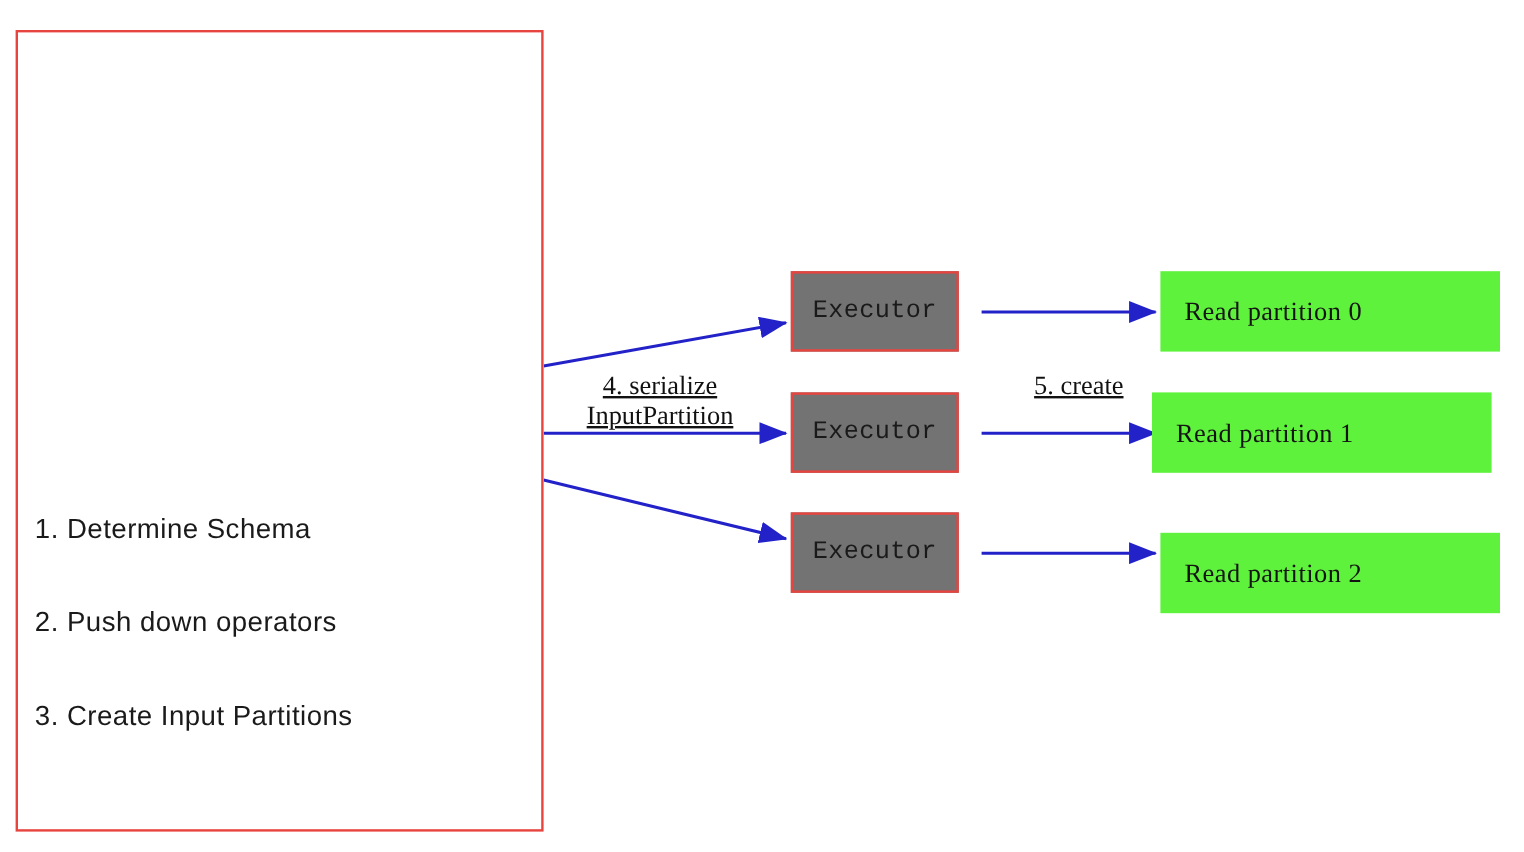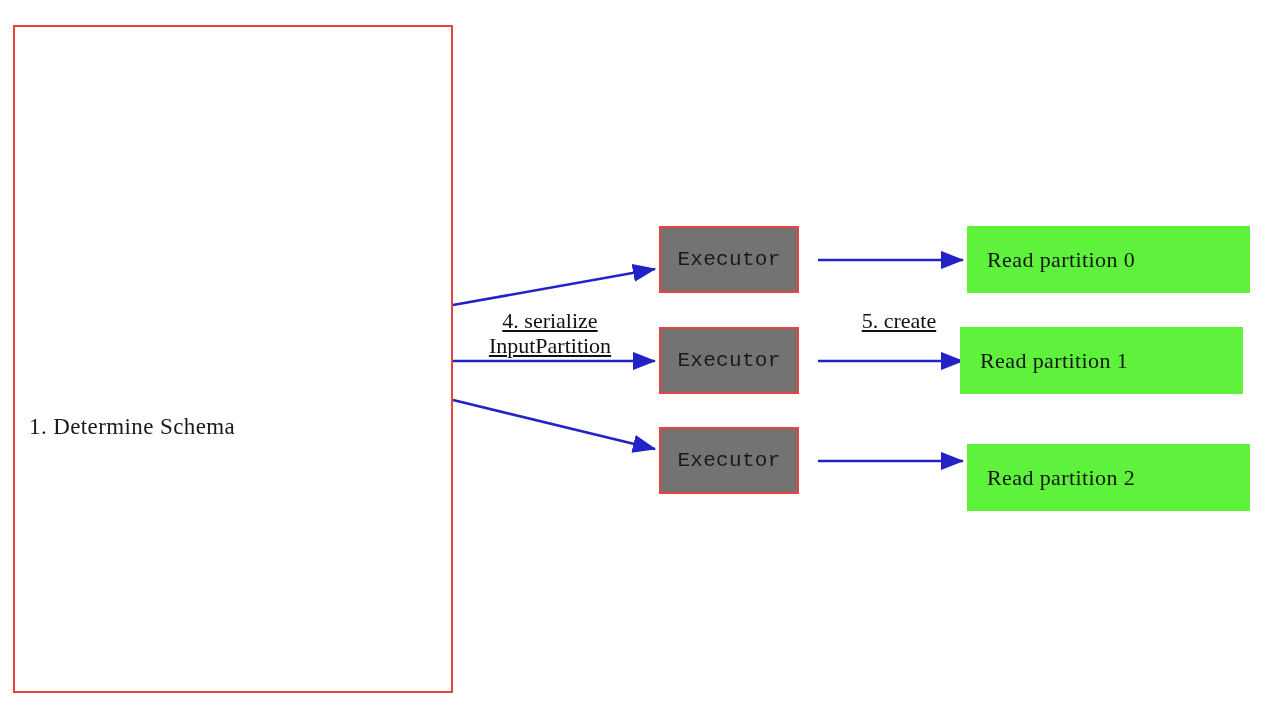--- a/index.html
+++ b/index.html
@@ -52,22 +52,22 @@
     font-family: "Liberation Mono", "DejaVu Sans Mono", monospace;
     font-size: 23px;
     line-height: 28px;
     color: #1a1a1a;
     letter-spacing: 0.5px;
     white-space: pre;
   }
   #driver-steps {
     position: absolute;
     left: 14px;
-    top: 335px;
-    font-family: Liberation Serif, serif;
+    top: 348px;
+    font-family: Liberation Sans, sans-serif;
     font-size: 23px;
     line-height: 26px;
     color: #1a1a1a;
     letter-spacing: 0.4px;
     white-space: pre;
   }
   .step-line {
     display: block;
     white-space: pre;
   }
@@ -155,20 +155,22 @@
     <line x1="818" y1="260" x2="963" y2="260" stroke="#2222c8" stroke-width="2.6" marker-end="url(#arrowhead)"></line>
 
     <line x1="818" y1="361" x2="963" y2="361" stroke="#2222c8" stroke-width="2.6" marker-end="url(#arrowhead)"></line>
 
     <line x1="818" y1="461" x2="963" y2="461" stroke="#2222c8" stroke-width="2.6" marker-end="url(#arrowhead)"></line>
   </svg>
 
   <div class="node" id="driver-box">
     <div id="driver-steps">
       <span class="step-line">1. Determine Schema</span>
+      <span class="step-line">2. Push down operators</span>
+      <span class="step-line">3. Create Input Partitions</span>
     </div>
   </div>
 
   <div class="node executor-box" id="executor-0">
     <span class="executor-label">Executor</span>
   </div>
   <div class="node executor-box" id="executor-1">
     <span class="executor-label">Executor</span>
   </div>
   <div class="node executor-box" id="executor-2">

